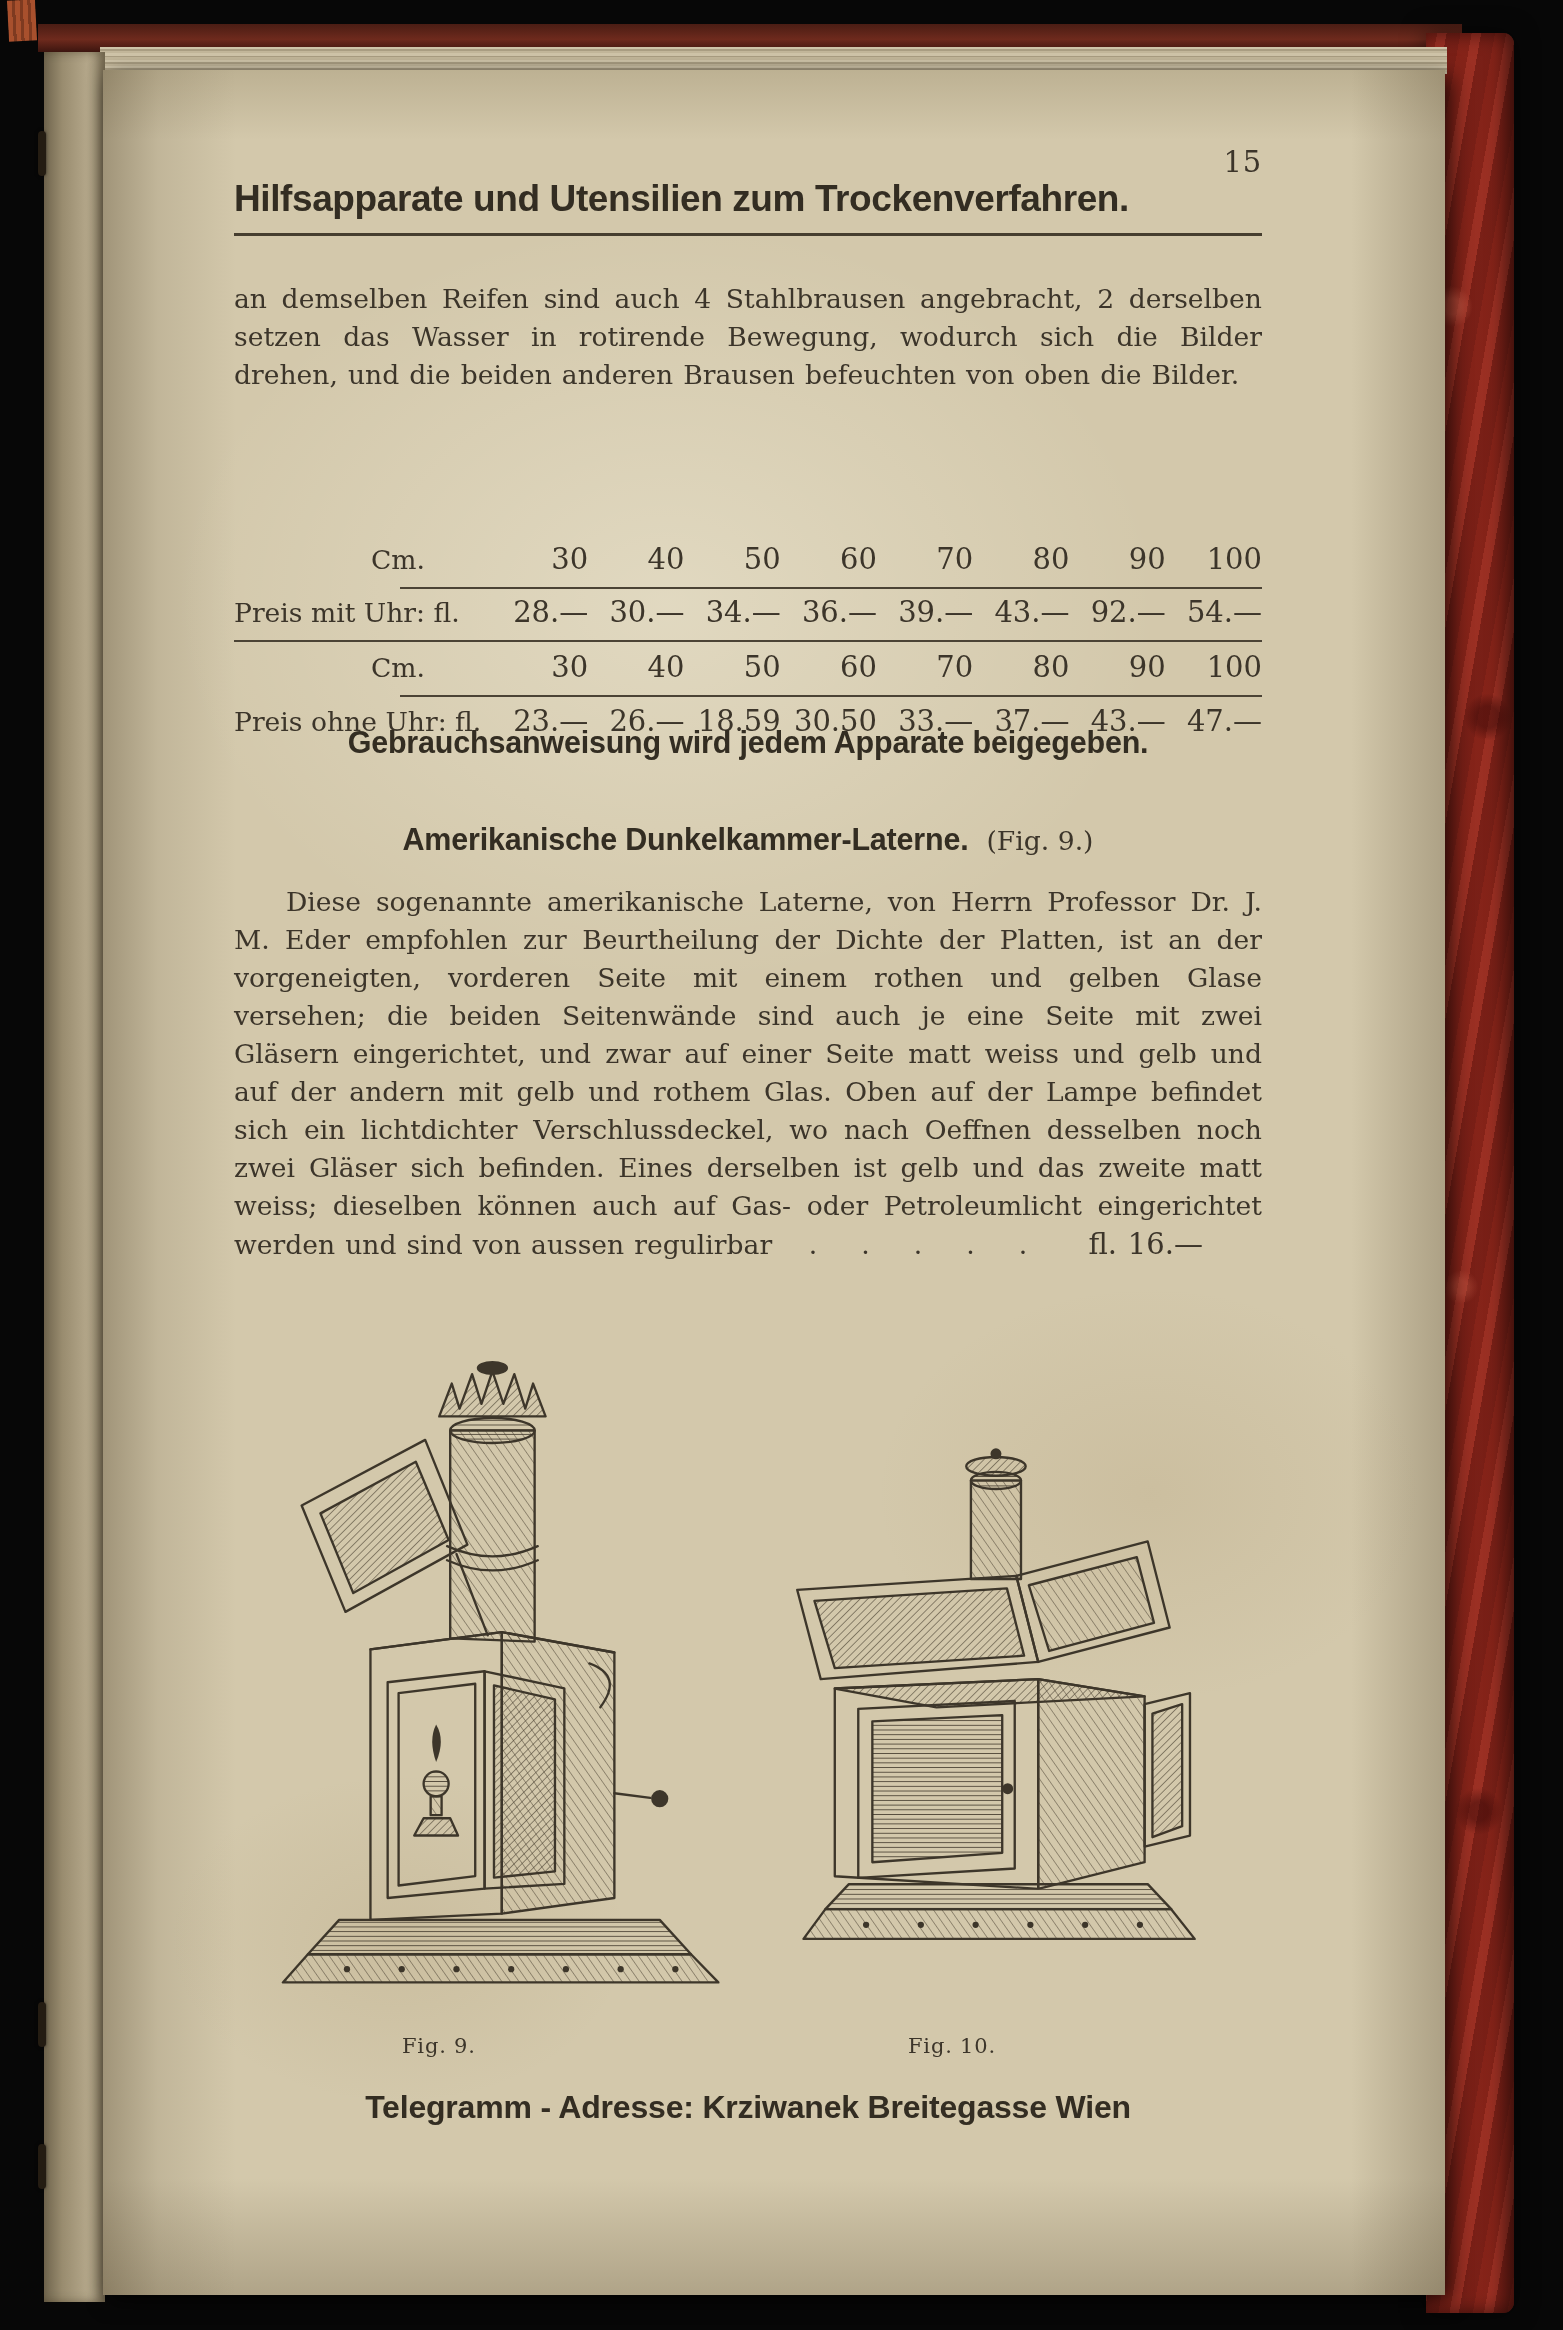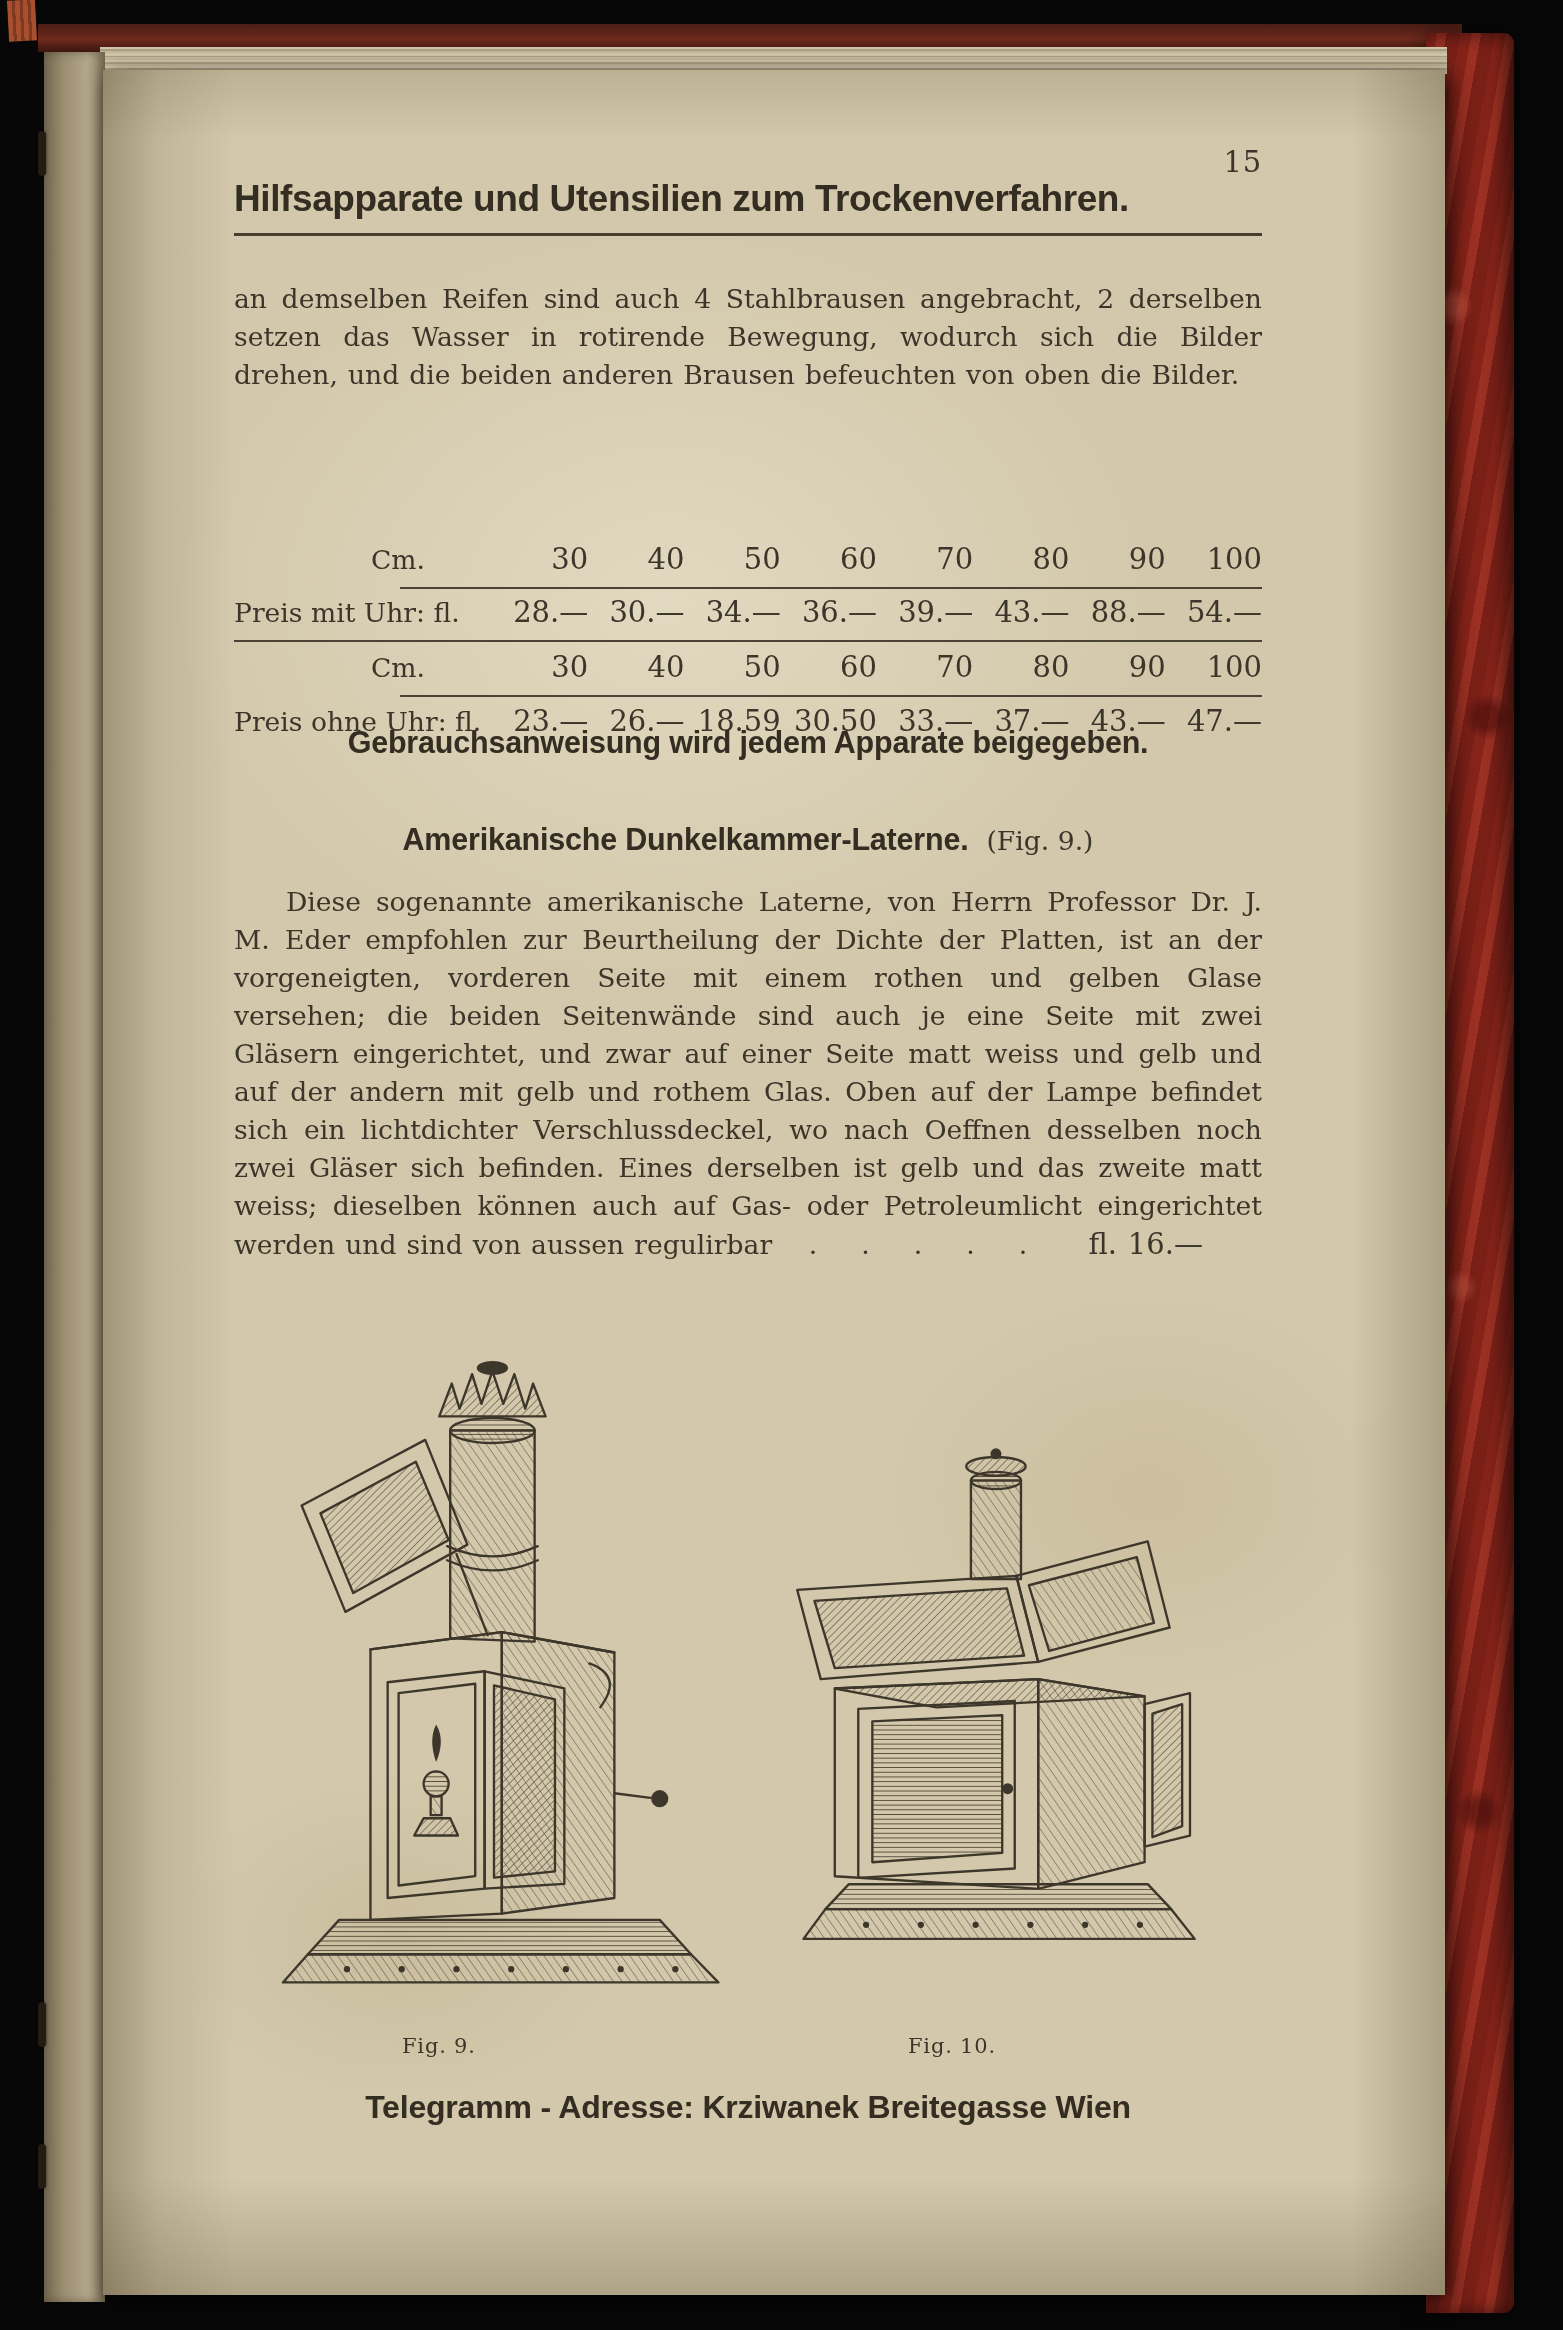--- a/index.html
+++ b/index.html
@@ -166,21 +166,21 @@
       <div class="rule-partial"></div>
       <div class="trow">
         <div class="tlabel">Preis mit Uhr: fl.</div>
         <div class="tvals">
           <span class="tcell">28.—</span>
           <span class="tcell">30.—</span>
           <span class="tcell">34.—</span>
           <span class="tcell">36.—</span>
           <span class="tcell">39.—</span>
           <span class="tcell">43.—</span>
-          <span class="tcell">88.—</span>
+          <span class="tcell">92.—</span>
           <span class="tcell">54.—</span>
         </div>
       </div>
       <div class="rule-full"></div>
       <div class="trow">
         <div class="tlabel cm">Cm.</div>
         <div class="tvals">
           <span class="tcell">30</span>
           <span class="tcell">40</span>
           <span class="tcell">50</span>

